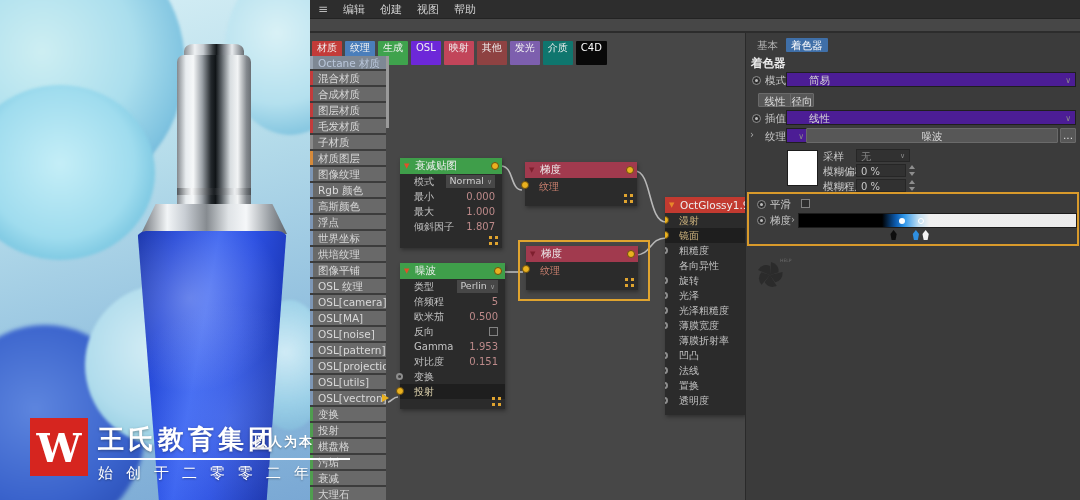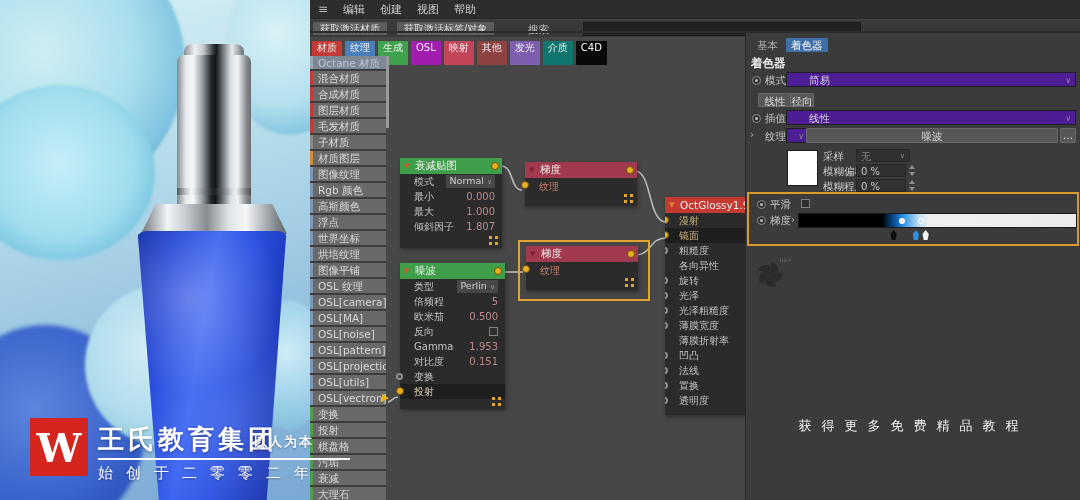--- a/index.html
+++ b/index.html
@@ -52,21 +52,21 @@
   .menubar .burger{font-size:12px;color:#bbb;}
   .menubar span{cursor:default;}
   .actionbar{position:absolute;left:310px;top:20px;width:770px;height:17px;background:#393939;}
   .abtn{position:absolute;top:2px;height:13px;line-height:13px;background:#5c5c5c;color:#ddd;font-size:10px;
     padding:0 7px;border-radius:1px;}
   .search-label{position:absolute;left:218px;top:3px;font-size:10.5px;color:#c6c6c6;}
   .search-input{position:absolute;left:273px;top:2px;width:268px;height:12px;background:#212121;border:1px solid #1a1a1a;
     color:#ddd;font-size:10px;padding:0 4px;}
   .tabbar{position:absolute;left:312px;top:41px;height:14px;display:flex;gap:3px;}
   .ctab{height:24px;line-height:14px;padding:0 5px;font-size:10px;color:#f0f0f0;border-radius:1px;}
-  .t-mat{background:#c33b38}.t-tex{background:#4a7ebb}.t-gen{background:#3fa34d}.t-osl{background:#a21caf}
+  .t-mat{background:#c33b38}.t-tex{background:#4a7ebb}.t-gen{background:#3fa34d}.t-osl{background:#6d28d9}
   .t-map{background:#c2455a}.t-oth{background:#8e4242}.t-emi{background:#7d5fae}.t-med{background:#0f766e}
   .t-c4d{background:#090909;color:#fff;}
   
   .matlist{position:absolute;left:310px;top:56px;width:76px;height:444px;background:#3c3c3c;overflow:hidden;}
   .mitem{position:relative;height:14px;margin-bottom:2px;background:#696969;color:#d8d8d8;font-size:10.5px;
     line-height:14px;padding-left:5px;border-left:3px solid #8a8a8a;white-space:nowrap;overflow:hidden;}
   .mitem.first{background:#7e8894;color:#b9c6da;border-left-color:#9aa6b4;height:13px;}
   .g-red{border-left-color:#c23b3b}.g-orange{border-left-color:#d78a3a}
   .g-blue{border-left-color:#7d96b5}.g-green{border-left-color:#4f9e4f}
   .scrollthumb{position:absolute;left:386px;top:56px;width:3px;height:72px;background:#9a9a9a;z-index:4;}
@@ -171,26 +171,20 @@
     <div class="wm-since">始创于二零零二年</div>
   </div>
 
   <div class="menubar">
     <span class="burger">≡</span>
     <span>编辑</span>
     <span>创建</span>
     <span>视图</span>
     <span>帮助</span>
   </div>
-  <div class="actionbar">
-    <div class="abtn" style="left:3px">获取激活材质</div>
-    <div class="abtn" style="left:87px">获取激活标签/对象</div>
-    <div class="search-label">搜索</div>
-    <input class="search-input" value="" style="">
-  </div>
   <div class="tabbar">
     <div class="ctab t-mat">材质</div>
     <div class="ctab t-tex">纹理</div>
     <div class="ctab t-gen">生成</div>
     <div class="ctab t-osl">OSL</div>
     <div class="ctab t-map">映射</div>
     <div class="ctab t-oth">其他</div>
     <div class="ctab t-emi">发光</div>
     <div class="ctab t-med">介质</div>
     <div class="ctab t-c4d">C4D</div>
@@ -466,16 +460,15 @@
           <path d="M0,0 L-12,-5 Q-7,-12 0,-9 Z"></path>
           <path d="M0,0 L-12,-5 Q-7,-12 0,-9 Z" transform="rotate(72)"></path>
           <path d="M0,0 L-12,-5 Q-7,-12 0,-9 Z" transform="rotate(144)"></path>
           <path d="M0,0 L-12,-5 Q-7,-12 0,-9 Z" transform="rotate(216)"></path>
           <path d="M0,0 L-12,-5 Q-7,-12 0,-9 Z" transform="rotate(288)"></path>
         </g>
         <text x="26" y="7" font-size="4.5" fill="#6a6a6a">HELP</text>
       </svg>
     </div>
 
-    <div class="ad1">获得更多免费精品教程</div>
   </div>
 
 </div>
 
 </body></html>

